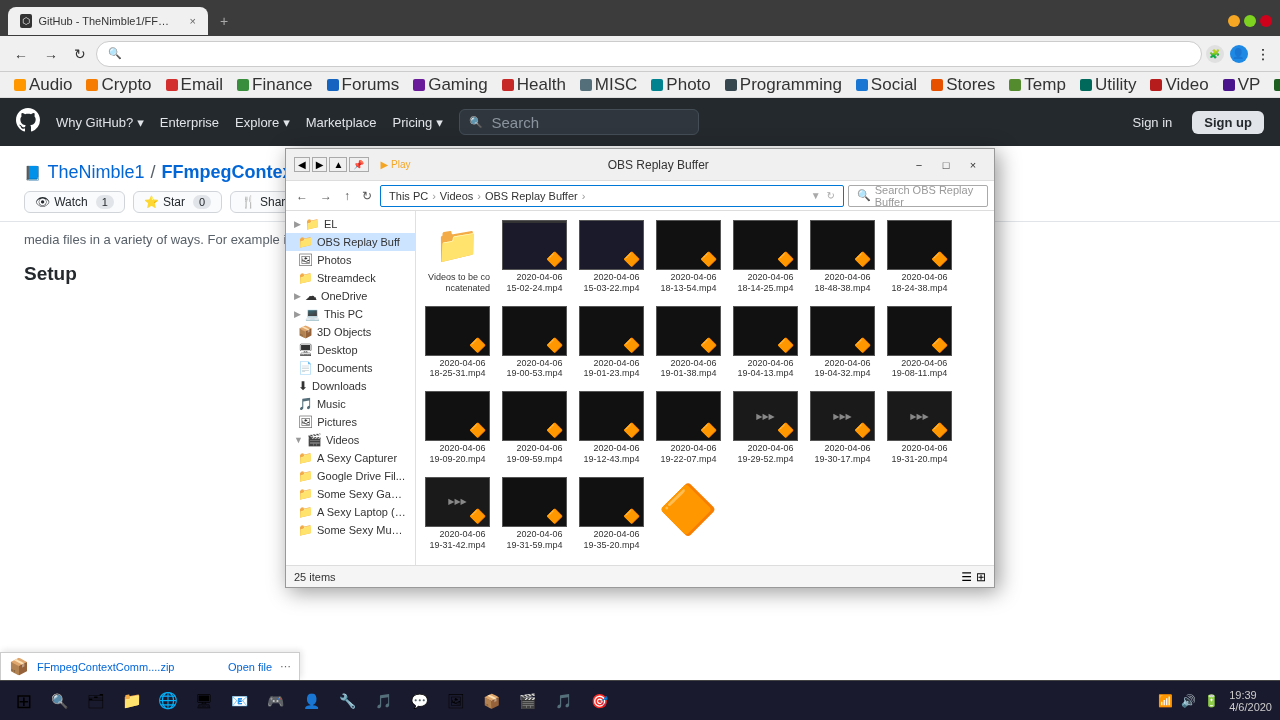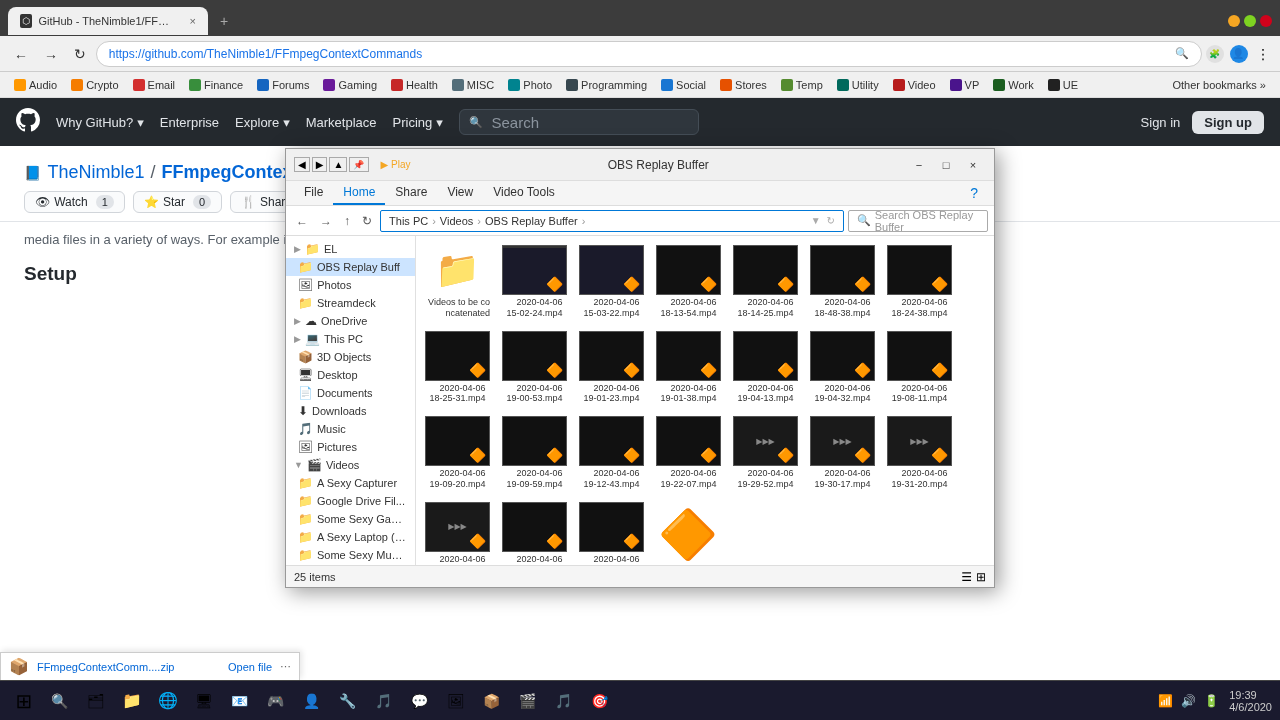--- a/index.html
+++ b/index.html
@@ -19,31 +19,31 @@
     .win-close { background: #d0021b; }
 
     .nav-bar { display: flex; align-items: center; background: #f0f0f0; padding: 4px 8px; height: 36px; gap: 4px; border-bottom: 1px solid #ccc; }
     .nav-btn { background: none; border: none; cursor: pointer; color: #333; font-size: 14px; padding: 4px 6px; border-radius: 4px; }
     .address-bar { flex: 1; display: flex; align-items: center; background: white; border: 1px solid #ccc; border-radius: 16px; padding: 4px 12px; font-size: 12px; color: #333; height: 26px; }
     .address-text { flex: 1; color: #1a73e8; }
     .nav-icons { display: flex; gap: 6px; align-items: center; }
     .nav-icon { width: 18px; height: 18px; border-radius: 50%; display: flex; align-items: center; justify-content: center; font-size: 10px; cursor: pointer; }
 
     .bookmarks-bar { display: flex; align-items: center; background: #f0f0f0; padding: 2px 8px; height: 26px; gap: 2px; border-bottom: 1px solid #ddd; overflow: hidden; }
-    .bookmark { display: flex; align-items: center; gap: 3px; padding: 2px 6px; border-radius: 4px; cursor: pointer; font-size: 11px; color: #333; white-space: nowrap; }
+    .bookmark { display: flex; align-items: center; gap: 3px; padding: 2px 6px; border-radius: 4px; cursor: pointer; font-size: 17px; color: #333; white-space: nowrap; }
     .bm-icon { width: 12px; height: 12px; border-radius: 2px; display: inline-block; }
 
     
     .github-page { background: white; height: calc(720px - 98px); overflow: hidden; position: relative; }
     .gh-header { background: #24292e; padding: 0 16px; height: 48px; display: flex; align-items: center; gap: 16px; }
     .gh-logo { color: white; font-size: 20px; }
     .gh-nav { display: flex; gap: 16px; align-items: center; }
     .gh-nav-item { color: #e1e4e8; font-size: 13px; cursor: pointer; display: flex; align-items: center; gap: 4px; }
     .gh-search { background: #2f363d; border: 1px solid #444d56; border-radius: 6px; color: #e1e4e8; padding: 4px 10px; font-size: 12px; width: 200px; height: 26px; display: flex; align-items: center; gap: 8px; flex: 1; max-width: 240px; }
-    .gh-nav-right { display: flex; gap: 12px; align-items: center; margin-left: auto; }
+    .gh-nav-right { display: flex; gap: 20px; align-items: center; margin-left: auto; }
     .gh-sign-btn { color: #e1e4e8; font-size: 13px; cursor: pointer; }
     .gh-signup-btn { background: #e1e4e8; color: #24292e; border-radius: 6px; padding: 4px 12px; font-size: 13px; cursor: pointer; font-weight: 600; }
 
     .repo-header { padding: 16px 24px 8px; border-bottom: 1px solid #e1e4e8; background: #fff; }
     .repo-breadcrumb { display: flex; align-items: center; gap: 6px; font-size: 18px; margin-bottom: 8px; }
     .repo-owner { color: #0366d6; font-weight: 400; cursor: pointer; }
     .repo-sep { color: #586069; }
     .repo-name { color: #0366d6; font-weight: 600; cursor: pointer; }
     .repo-actions { display: flex; gap: 8px; align-items: center; margin-top: 8px; }
     .repo-action-btn { display: flex; align-items: center; gap: 4px; border: 1px solid #d1d5da; border-radius: 6px; padding: 3px 10px; font-size: 12px; cursor: pointer; background: #fafbfc; color: #24292e; }
@@ -119,21 +119,20 @@
       <button class="win-btn win-min"></button>
       <button class="win-btn win-max"></button>
       <button class="win-btn win-close"></button>
     </div>
   </div>
   <div class="nav-bar">
     <button class="nav-btn">←</button>
     <button class="nav-btn">→</button>
     <button class="nav-btn">↻</button>
     <div class="address-bar">
-      <span class="address-text">https://github.com/TheNimble1/FFmpegContextCommands</span>
       <span style="font-size:11px;color:#aaa;">🔍</span>
     </div>
     <div class="nav-icons">
       <div class="nav-icon" style="background:#e0e0e0;font-size:9px;">🧩</div>
       <div class="nav-icon" style="background:#1e88e5;color:white;font-size:10px;">👤</div>
       <div class="nav-icon" style="font-size:14px;">⋮</div>
     </div>
   </div>
   <div class="bookmarks-bar">
     <div class="bookmark">
@@ -294,30 +293,20 @@
       </div>
       <span style="font-size:10px;color:#f4a623;margin-left:4px;">▶ Play</span>
       <span class="explorer-title-text" style="text-align:center;">OBS Replay Buffer</span>
       <div class="explorer-win-controls">
         <button class="exp-win-btn">−</button>
         <button class="exp-win-btn">□</button>
         <button class="exp-win-btn exp-win-close">×</button>
       </div>
     </div>
 
-    <div class="ribbon">
-      <div class="ribbon-tabs">
-        <div class="ribbon-tab">File</div>
-        <div class="ribbon-tab active">Home</div>
-        <div class="ribbon-tab">Share</div>
-        <div class="ribbon-tab">View</div>
-        <div class="ribbon-tab">Video Tools</div>
-        <div style="margin-left:auto;padding:4px 8px;font-size:14px;cursor:pointer;color:#0078d7;">?</div>
-      </div>
-    </div>
 
     <div class="explorer-nav-bar">
       <button class="exp-nav-btn">←</button>
       <button class="exp-nav-btn">→</button>
       <button class="exp-nav-btn">↑</button>
       <button class="exp-nav-btn">↻</button>
       <div class="address-path">
         <span class="path-segment">This PC</span>
         <span class="path-sep">›</span>
         <span class="path-segment">Videos</span>

